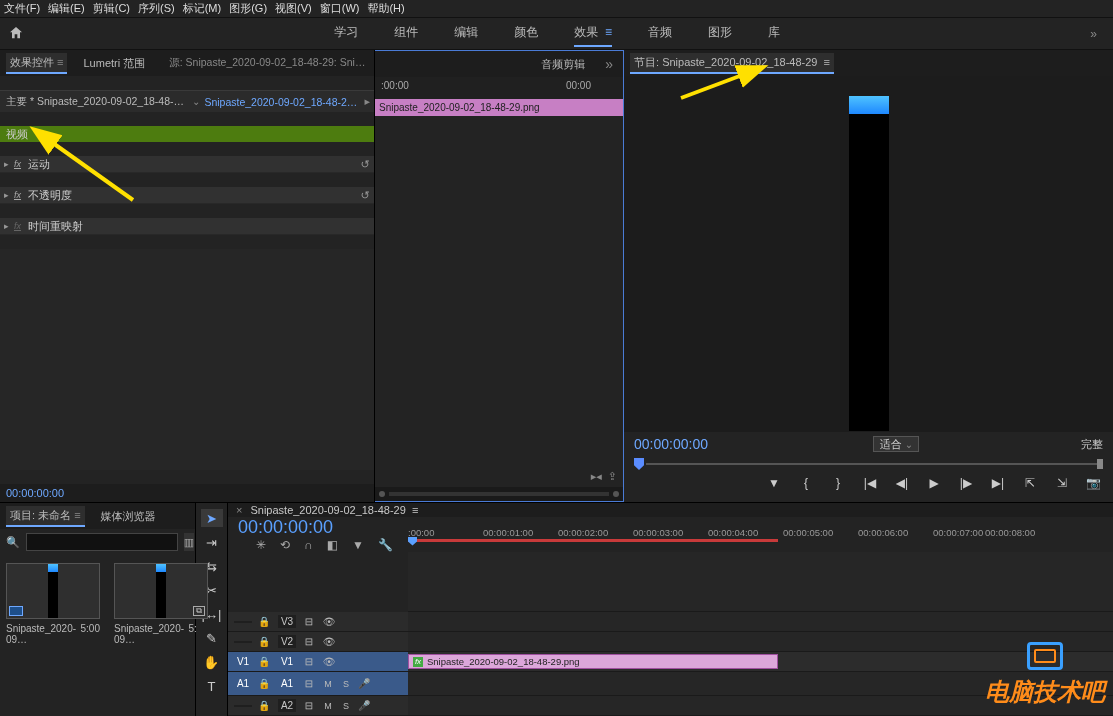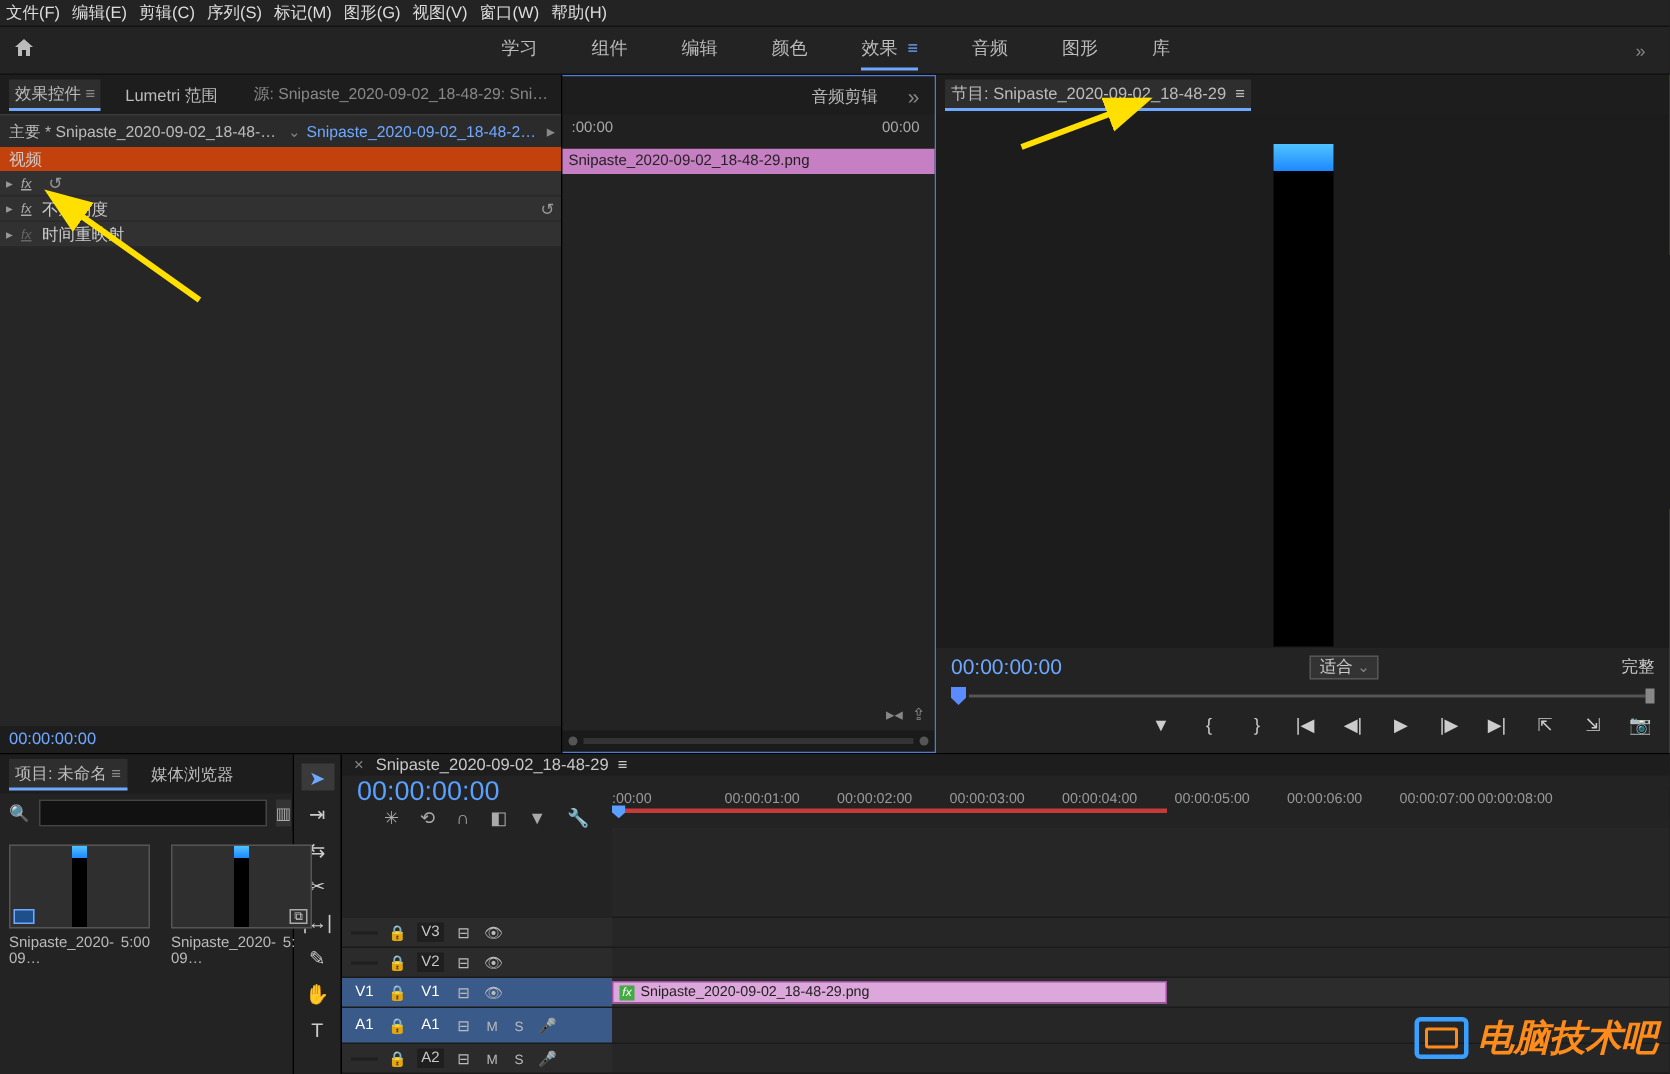--- a/index.html
+++ b/index.html
@@ -14,35 +14,35 @@
   .home-icon svg { width:16px; height:16px; fill:#bbb; }
   .workspace-tabs { flex:1; display:flex; justify-content:center; gap: 36px; }
   .workspace-tabs span { font-size: 12px; color:#bbb; padding: 4px 0; cursor:pointer; }
   .workspace-tabs .active { color:#6ea8ff; border-bottom:2px solid #6ea8ff; }
   .ws-arrow { color:#888; font-size:12px; padding-right:8px; }
   
   
   .upper { display:flex; height: 452px; }
   
   
-  .ec-panel { width: 375px; display:flex; flex-direction:column; border-right:1px solid #000; }
+  .ec-panel { width: 375px; display:flex; flex-direction:column; border-right:1px solid #000;gap:14px; }
   .panel-tabs { height: 26px; background:#1d1d1d; display:flex; align-items:center; gap:12px; padding: 0 6px; }
   .panel-tabs .tab { font-size:11px; color:#bbb; padding:2px 4px; }
   .panel-tabs .tab.active { background:#2e2e2e; border-bottom:2px solid #6ea8ff; }
   .panel-tabs .tab.menu::after { content:" ≡"; color:#888; }
   .panel-meta { font-size:10.5px; color:#888; flex:1; padding-left:8px; white-space:nowrap; overflow:hidden; text-overflow:ellipsis; }
   .panel-more { color:#888; padding:0 4px; font-size:14px; }
   
   .ec-header { height: 22px; background:#2b2b2b; display:flex; align-items:center; border-top:1px solid #3a3a3a; }
   .ec-header .left { flex: 0 0 188px; font-size:10.5px; color:#bbb; padding-left:6px; white-space:nowrap; overflow:hidden; text-overflow:ellipsis; }
   .ec-header .chev { color:#888; font-size:10px; padding:0 4px; }
   .ec-header .right { flex:1; font-size:10.5px; color:#6ea8ff; white-space:nowrap; overflow:hidden; text-overflow:ellipsis; }
   .ec-header .play { color:#888; padding:0 4px; }
   
-  .ec-section { height: 16px; background:#c2410c; display:flex; align-items:center; font-size:11px; color:#ccc; padding-left:6px; }
+  .ec-section { height: 16px; background:#4d7c0f; display:flex; align-items:center; font-size:11px; color:#ccc; padding-left:6px; }
   .ec-row { height: 17px; background:#313131; display:flex; align-items:center; font-size:11px; color:#ccc; padding-left:4px; border-bottom:1px solid #282828; }
   .ec-row .arrow { width:10px; color:#999; font-size:9px; }
   .ec-row .fx { width:14px; font-size:9px; color:#aaa; font-style:italic; text-decoration:underline; }
   .ec-row .fx.off { color:#666; }
   .ec-row .name { flex:1; }
   .ec-row .reset { width:18px; text-align:center; color:#999; }
   .ec-body { flex:1; background:#262626; position:relative; }
   .ec-footer { height: 18px; background:#1d1d1d; display:flex; align-items:center; padding:0 6px; color:#6ea8ff; font-size:11px; }
   
   
@@ -127,21 +127,21 @@
   .track-lane.sel { background:#2c2c2c; }
   .clip { position:absolute; left:0; width:370px; top:2px; bottom:2px; background:#dca7da; border:1px solid #a050a0; display:flex; align-items:center; padding:0 4px; color:#222; font-size:9.5px; }
   .clip .fxbadge { width:10px; height:10px; background:#4a4; margin-right:4px; font-size:8px; color:#fff; display:flex; align-items:center; justify-content:center; font-style:italic;}
   .playline { position:absolute; left:0; top:0; bottom:0; width:1px; background:#5aa0ff; }
   
   
   .arrow1 { position:absolute; top:63px; left:676px; pointer-events:none; }
   .arrow2 { position:absolute; top:125px; left:28px; pointer-events:none; }
   
   
-  .watermark { position:absolute; right:8px; bottom:8px; display:flex; align-items:center; gap:6px; font-size:24px; font-weight:bold; color:#ff8c1a; font-style:italic; }
+  .watermark { position:absolute; right:8px; bottom:8px; display:flex; align-items:center; gap:6px; font-size:24px; font-weight:bold; color:#ff8c1a; font-style:italic;flex-direction:column; }
   .wm-icon { width:36px; height:28px; border:3px solid #3aa0ff; border-radius:4px; position:relative; }
   .wm-icon::before { content:""; position:absolute; inset:4px; border:2px solid #ff8c1a; border-radius:2px;}
   
   .upper-left-chunk { display:flex; flex:0 0 624px; }
 </style>
 </head>
 <body>
 
 <div class="menubar">
   <span>文件(F)</span>
@@ -187,20 +187,21 @@
     <div class="ec-header">
       <span class="left">主要 * Snipaste_2020-09-02_18-48-29…</span>
       <span class="chev">⌄</span>
       <span class="right">Snipaste_2020-09-02_18-48-29 * Sni…</span>
       <span class="play">▸</span>
     </div>
     <div class="ec-section">视频</div>
     <div class="ec-row">
       <span class="arrow">▸</span>
       <span class="fx">fx</span>
+      <span class="name">运动</span>
       <span class="reset">↺</span>
     </div>
     <div class="ec-row">
       <span class="arrow">▸</span>
       <span class="fx">fx</span>
       <span class="name">不透明度</span>
       <span class="reset">↺</span>
     </div>
     <div class="ec-row">
       <span class="arrow">▸</span>
@@ -211,21 +212,21 @@
     <div class="ec-footer">00:00:00:00</div>
   </div>
 
   <div class="ec-tl-wrap" style="position:relative;justify-content:center;">
     <div class="panel-tabs">
       <span class="tab">音频剪辑</span>
       <span class="panel-more">»</span>
     </div>
     <div class="ec-tl-ruler">
       <span style="left:6px">:00:00</span>
-      <span style="right:10px">00:00</span>
+      <span style="right:32px">00:00</span>
     </div>
     <div class="ec-clip">Snipaste_2020-09-02_18-48-29.png</div>
     <div class="ec-tl-body"></div>
     <div class="ec-tl-icons">
       <span>▸◂</span>
       <span>⇪</span>
     </div>
     <div class="ec-tl-scroll">
       <span class="sb-dot"></span>
       <span class="sb-track"></span>

